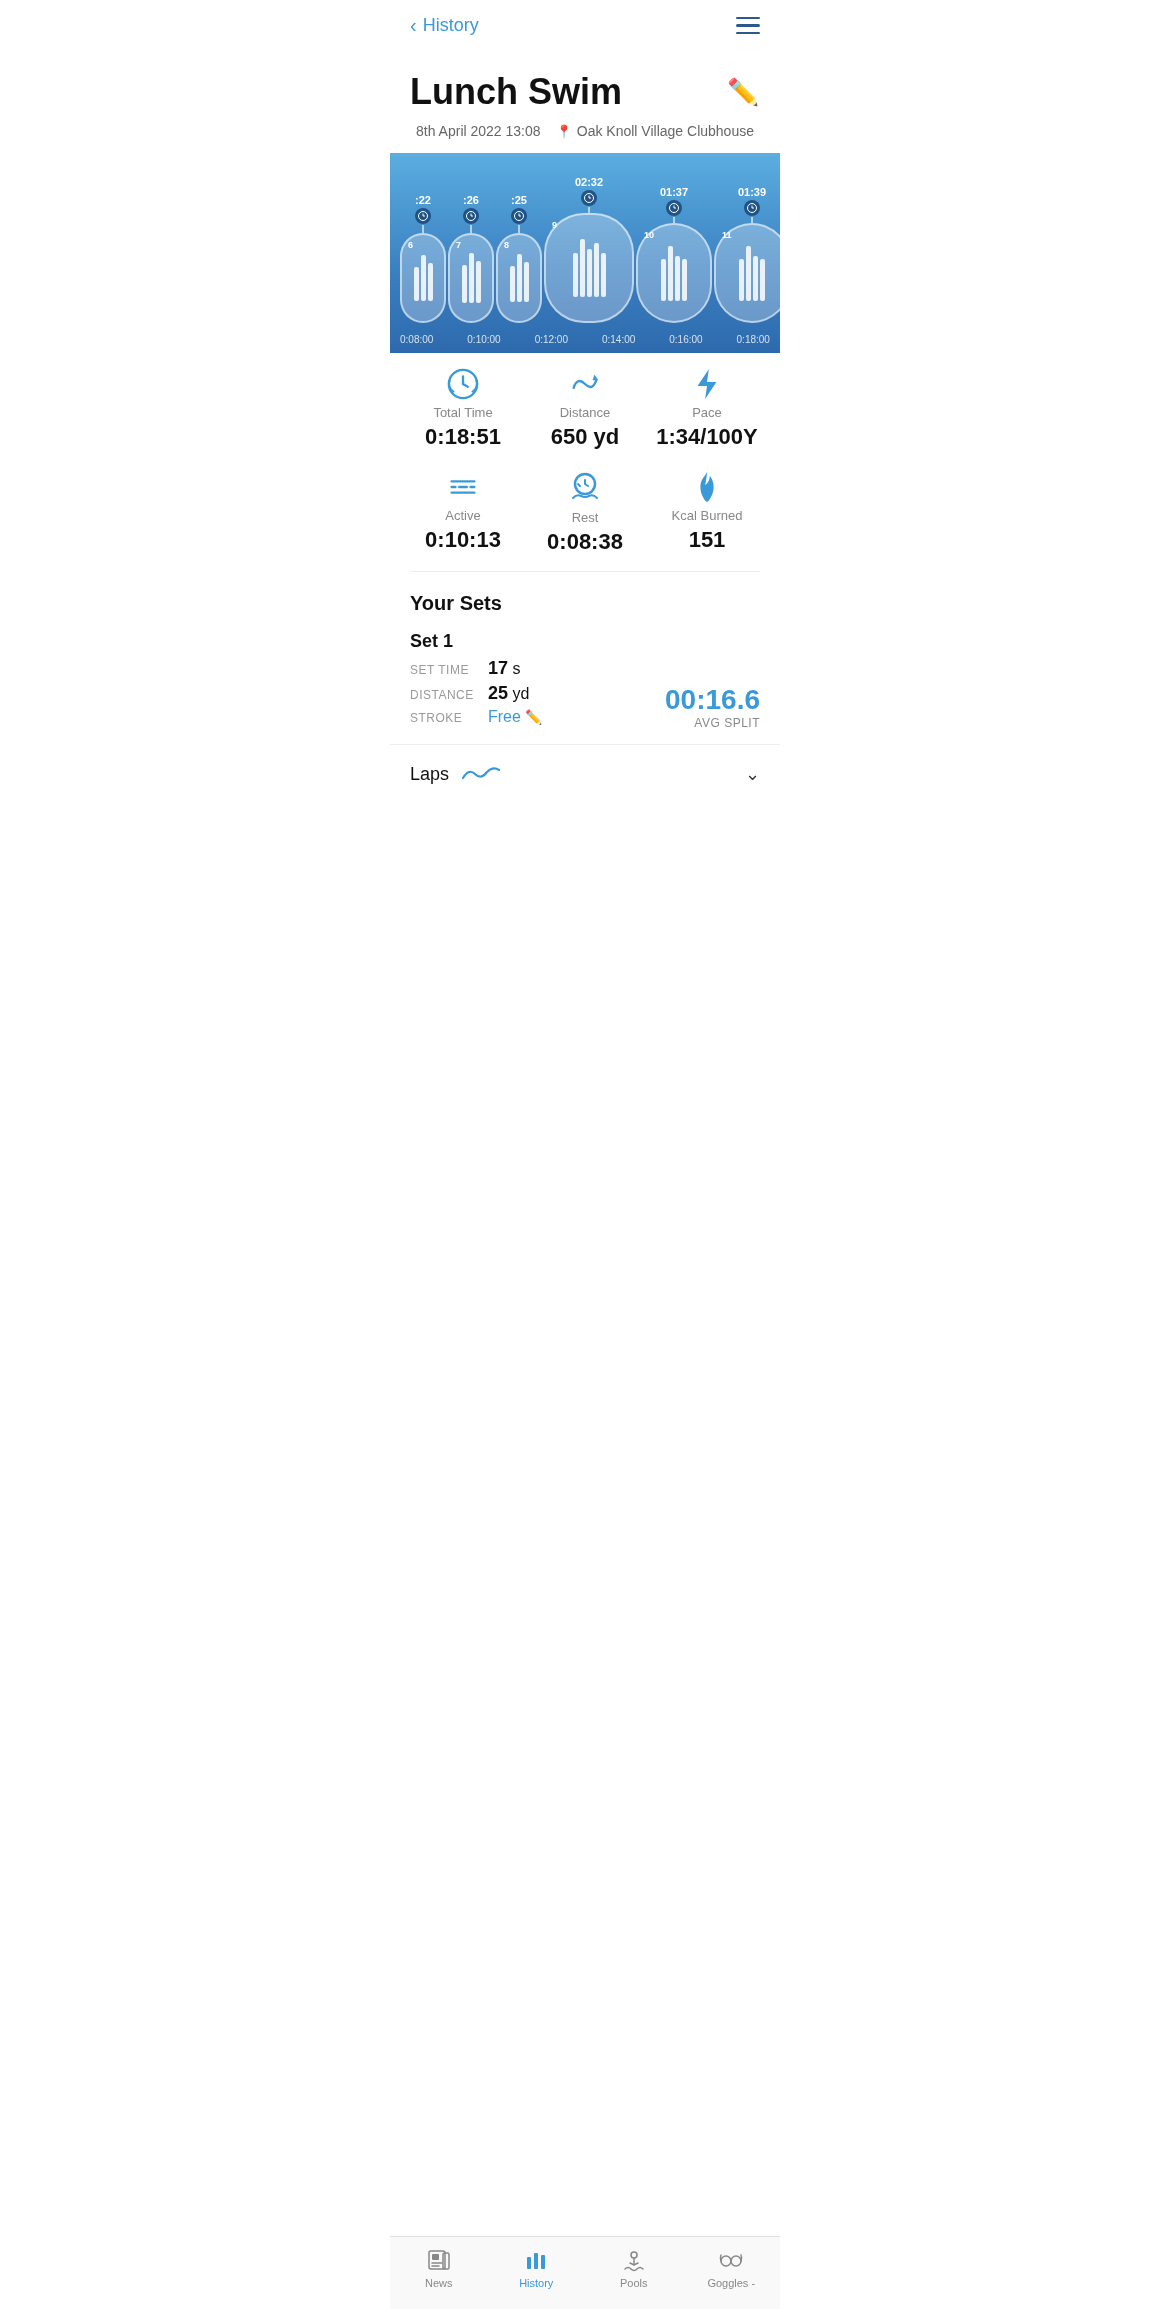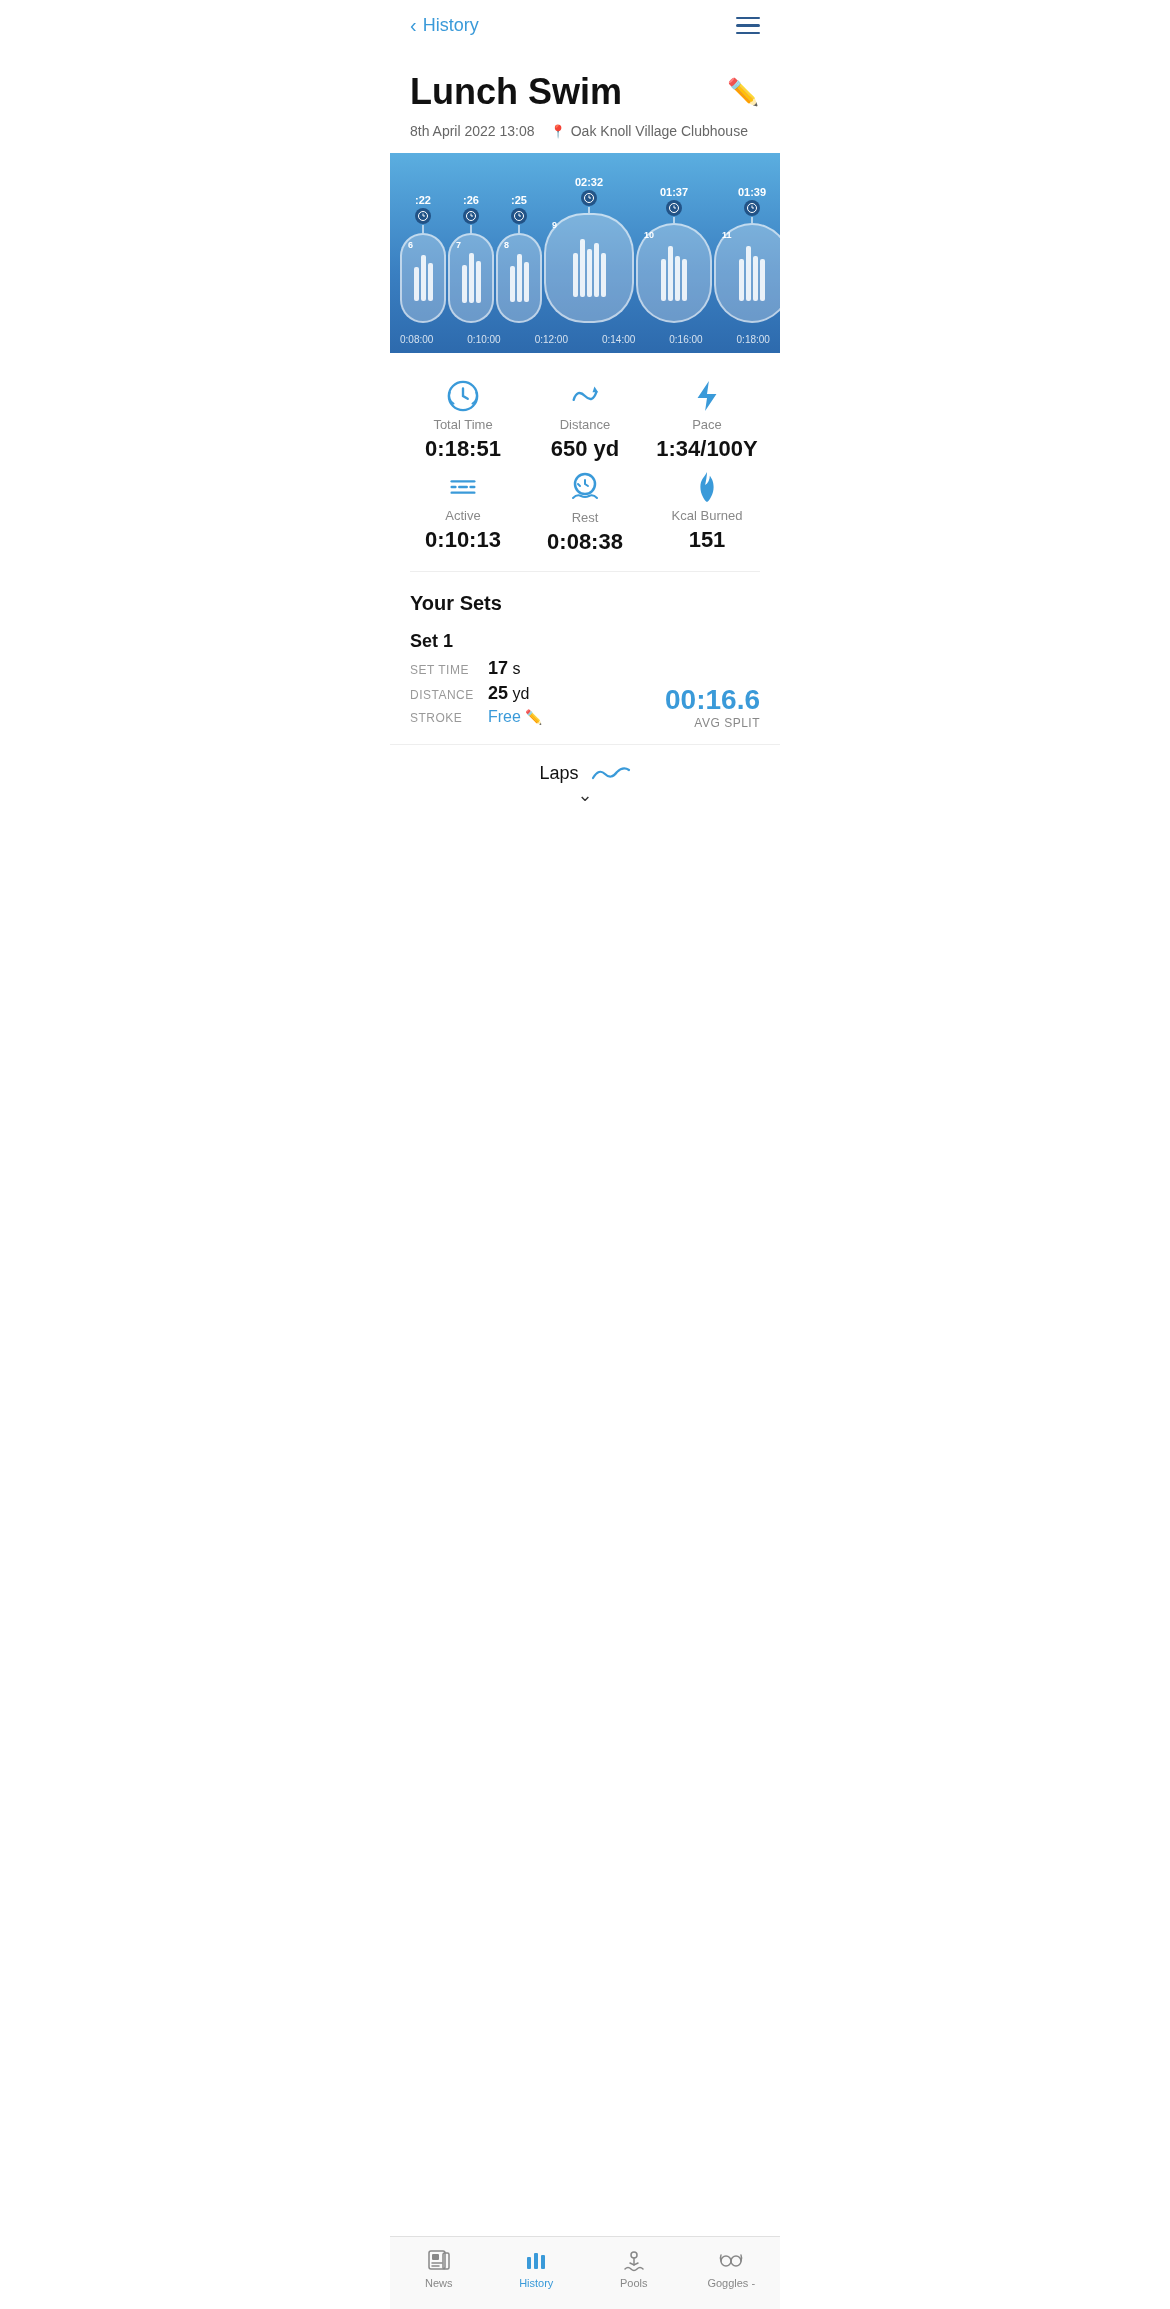--- a/index.html
+++ b/index.html
@@ -64,34 +64,35 @@
       margin-top: 6px;
     }
 
     .meta-row {
       padding: 0 20px 14px;
       display: flex;
       align-items: center;
       gap: 16px;
       color: #666;
       font-size: 14px;
+      justify-content: center;
     }
     .meta-location {
       display: flex;
       align-items: center;
       gap: 4px;
     }
     .pin-icon { color: #555; font-size: 13px; }
 
     
     .stats-grid {
       display: grid;
       grid-template-columns: 1fr 1fr 1fr;
-      padding: 26px 16px 16px;
-      gap: 8px 8px;
+      padding: 14px 16px 16px;
+      gap: 20px 8px;
     }
 
     .stat-cell {
       display: flex;
       flex-direction: column;
       align-items: center;
       gap: 4px;
     }
 
     .stat-label {
@@ -213,21 +214,20 @@
     }
 
     
     .laps-row {
       display: flex;
       align-items: center;
       justify-content: space-between;
       padding: 18px 20px;
       border-top: 1px solid #eee;
       margin-top: 10px;
-      flex-direction: column;
     }
     .laps-left {
       display: flex;
       align-items: center;
       gap: 12px;
     }
     .laps-label {
       font-size: 18px;
       color: #111;
       font-weight: 500;

